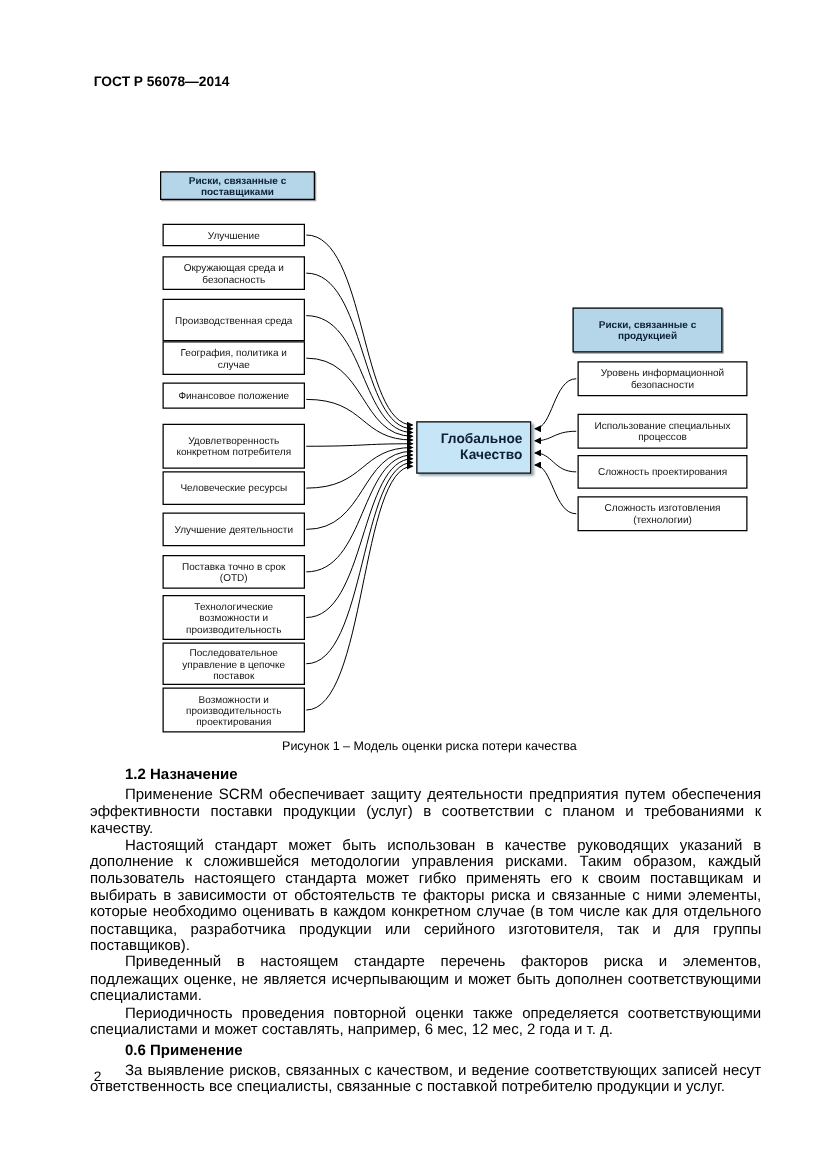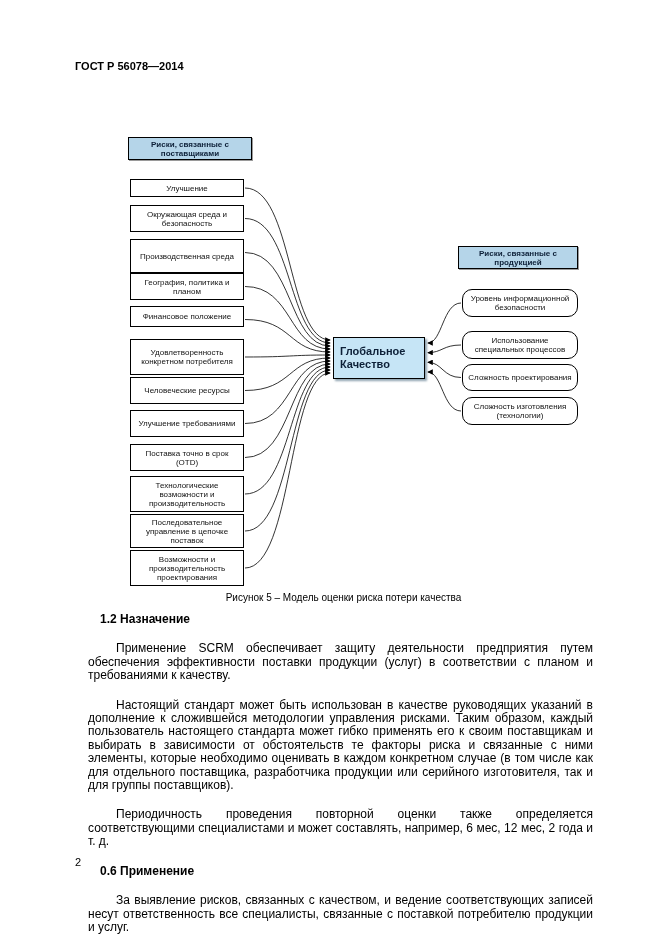--- a/index.html
+++ b/index.html
@@ -27,80 +27,80 @@
     padding:1px 3px;
     color:#111;
   }
   .group-header{
     background:var(--header-fill,#b5d5e9);
     font-weight:bold;
     color:#0d2038;
     box-shadow:1px 1px 0 #9a9a9a;
   }
   .risk-left{left:130px;width:114px;}
-  .risk-right{left:462px;width:116px;border-radius:10px;}
+  .risk-right{left:462px;width:136px;}
   .center-box{
     position:absolute;left:333px;top:337px;width:92px;height:42px;
     box-sizing:border-box;
     border:1.5px solid #000;
     background:var(--center-fill,#c6e5f6);
     box-shadow:2px 2px 2px #8fa3b0;
     display:flex;align-items:center;justify-content:center;
-    text-align:left;
+    text-align:right;
     font-size:11px;line-height:13px;font-weight:bold;color:#0d2038;
     padding:2px 6px;
   }
   #arrow-svg{position:absolute;left:0;top:0;pointer-events:none;}
   #arrow-svg .arrow{fill:none;stroke:#000;stroke-width:0.8;}
   
   .caption{
     position:absolute;left:75px;top:592px;width:537px;
     text-align:center;font-size:10px;color:#000;
   }
   .content{
     position:absolute;left:72px;top:610px;width:537px;
     font-size:12px;line-height:13.4px;color:#000;
   }
   .content .heading{
     font-weight:bold;text-indent:28px;margin:3px 0 3px 0;
   }
   .content p{
-    margin:16px;text-align:justify;text-indent:28px;
+    margin:0;text-align:justify;text-indent:28px;
   }
   .page-number{
     position:absolute;left:75px;top:856px;font-size:11px;color:#000;
   }
 </style>
 </head>
 <body>
 
 <div id="page">
 
   <div class="doc-header">ГОСТ Р 56078—2014</div>
 
   <div>
 
     <div class="box group-header risk-left" style="left:128px;top:137px;width:124px;height:23px">Риски, связанные с поставщиками</div>
 
     <div class="box risk-left left-item" style="top:179px;height:18px">Улучшение</div>
     <div class="box risk-left left-item" style="top:205px;height:27px">Окружающая среда и безопасность</div>
     <div class="box risk-left left-item" style="top:239px;height:34px">Производственная среда</div>
-    <div class="box risk-left left-item" style="top:273px;height:27px">География, политика и планом</div>
+    <div class="box risk-left left-item" style="top:273px;height:27px">География, политика и случае</div>
     <div class="box risk-left left-item" style="top:306px;height:21px">Финансовое положение</div>
     <div class="box risk-left left-item" style="top:339px;height:36px">Удовлетворенность конкретном потребителя</div>
     <div class="box risk-left left-item" style="top:377px;height:27px">Человеческие ресурсы</div>
-    <div class="box risk-left left-item" style="top:410px;height:27px">Улучшение требованиями</div>
+    <div class="box risk-left left-item" style="top:410px;height:27px">Улучшение деятельности</div>
     <div class="box risk-left left-item" style="top:444px;height:27px">Поставка точно в срок (OTD)</div>
     <div class="box risk-left left-item" style="top:476px;height:36px">Технологические возможности и производительность</div>
     <div class="box risk-left left-item" style="top:514px;height:34px">Последовательное управление в цепочке поставок</div>
     <div class="box risk-left left-item" style="top:550px;height:36px">Возможности и производительность проектирования</div>
 
     <div id="center-box" class="center-box">Глобальное Качество</div>
 
-    <div class="box group-header" style="left:458px;top:246px;width:120px;height:23px">Риски, связанные с продукцией</div>
+    <div class="box group-header" style="left:458px;top:246px;width:120px;height:36px">Риски, связанные с продукцией</div>
 
     <div class="box risk-right right-item" style="top:289px;height:28px">Уровень информационной безопасности</div>
     <div class="box risk-right right-item" style="top:331px;height:28px">Использование специальных процессов</div>
     <div class="box risk-right right-item" style="top:364px;height:27px">Сложность проектирования</div>
     <div class="box risk-right right-item" style="top:397px;height:28px">Сложность изготовления (технологии)</div>
 
     <svg id="arrow-svg" width="661" height="935">
       <defs>
         <marker id="ah" markerWidth="7" markerHeight="7" refX="6" refY="3.5" orient="auto">
           <path d="M0,0 L7,3.5 L0,7 Z" fill="#000"></path>
@@ -119,26 +119,27 @@
           <path d="M 245 494 C 293 494, 288 367, 330 367" class="arrow" marker-end="url(#ah)"></path>
           <path d="M 245 531 C 293 531, 288 370, 330 370" class="arrow" marker-end="url(#ah)"></path>
           <path d="M 245 568 C 293 568, 288 373, 330 373" class="arrow" marker-end="url(#ah)"></path>
           <path d="M 461 303 C 443 303, 442 343, 428 343" class="arrow" marker-end="url(#ah)"></path>
           <path d="M 461 345 C 443 345, 442 352.6666666666667, 428 352.6666666666667" class="arrow" marker-end="url(#ah)"></path>
           <path d="M 461 377.5 C 443 377.5, 442 362.3333333333333, 428 362.3333333333333" class="arrow" marker-end="url(#ah)"></path>
           <path d="M 461 411 C 443 411, 442 372, 428 372" class="arrow" marker-end="url(#ah)"></path>
         </g>
     </svg>
 
-    <div class="caption">Рисунок 5 – Модель оценки риска потери качества</div>
+    <div class="caption">Рисунок 1 – Модель оценки риска потери качества</div>
   </div>
 
   <div class="content">
     <div class="heading">1.2 Назначение</div>
     <p>Применение SCRM обеспечивает защиту деятельности предприятия путем обеспечения эффективности поставки продукции (услуг) в соответствии с планом и требованиями к качеству.</p>
     <p>Настоящий стандарт может быть использован в качестве руководящих указаний в дополнение к сложившейся методологии управления рисками. Таким образом, каждый пользователь настоящего стандарта может гибко применять его к своим поставщикам и выбирать в зависимости от обстоятельств те факторы риска и связанные с ними элементы, которые необходимо оценивать в каждом конкретном случае (в том числе как для отдельного поставщика, разработчика продукции или серийного изготовителя, так и для группы поставщиков).</p>
+    <p>Приведенный в настоящем стандарте перечень факторов риска и элементов, подлежащих оценке, не является исчерпывающим и может быть дополнен соответствующими специалистами.</p>
     <p>Периодичность проведения повторной оценки также определяется соответствующими специалистами и может составлять, например, 6 мес, 12 мес, 2 года и т. д.</p>
     <div class="heading">0.6 Применение</div>
     <p>За выявление рисков, связанных с качеством, и ведение соответствующих записей несут ответственность все специалисты, связанные с поставкой потребителю продукции и услуг.</p>
   </div>
 
   <div class="page-number">2</div>
 </div>
 
 </body></html>

